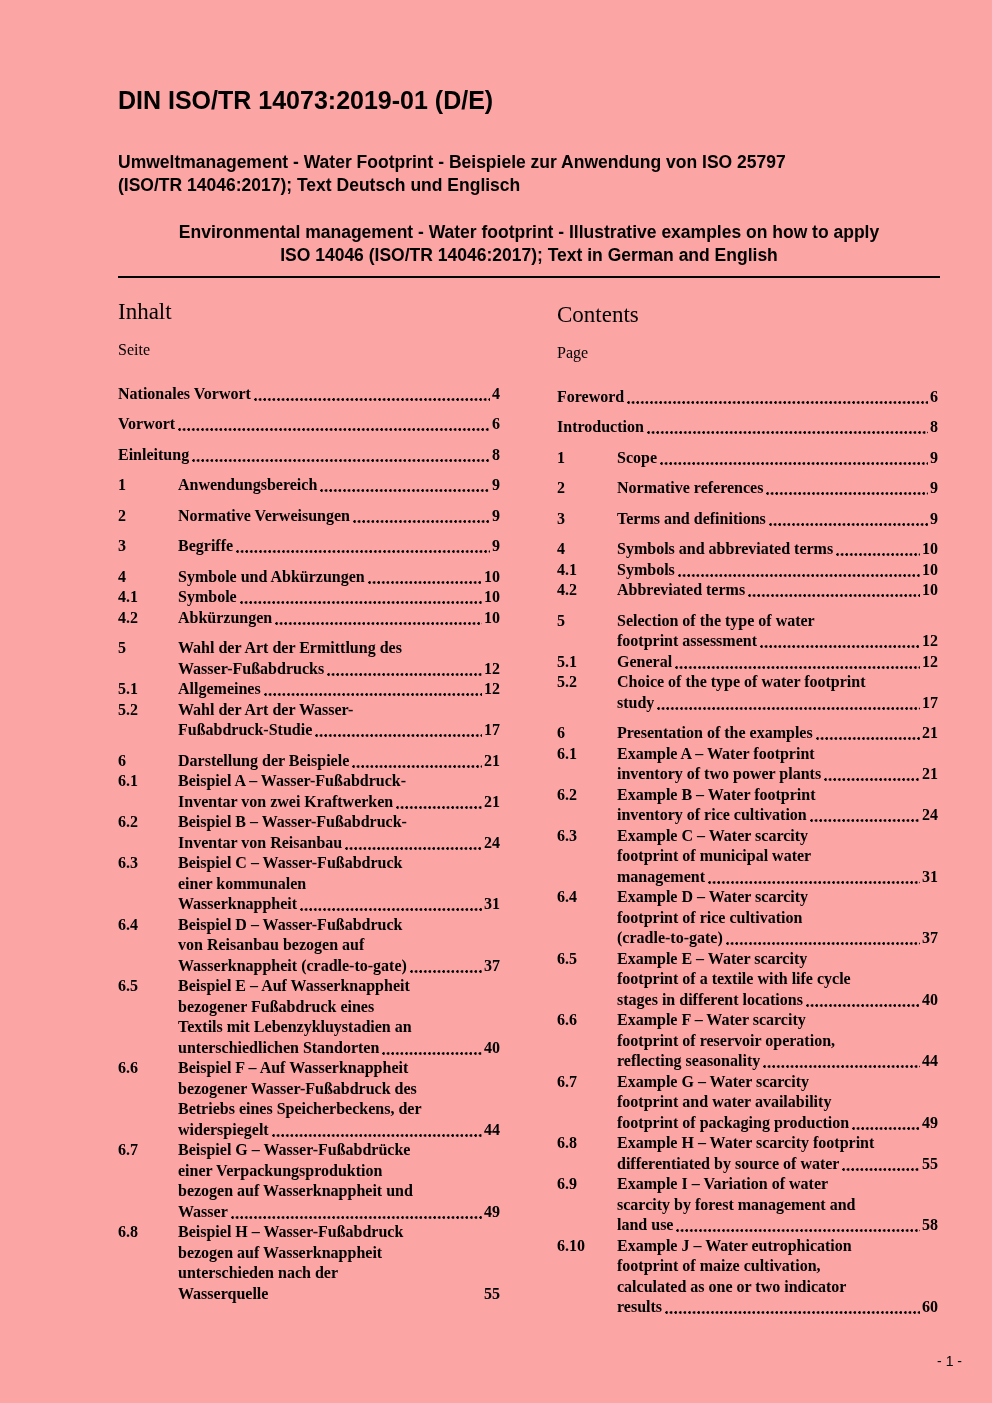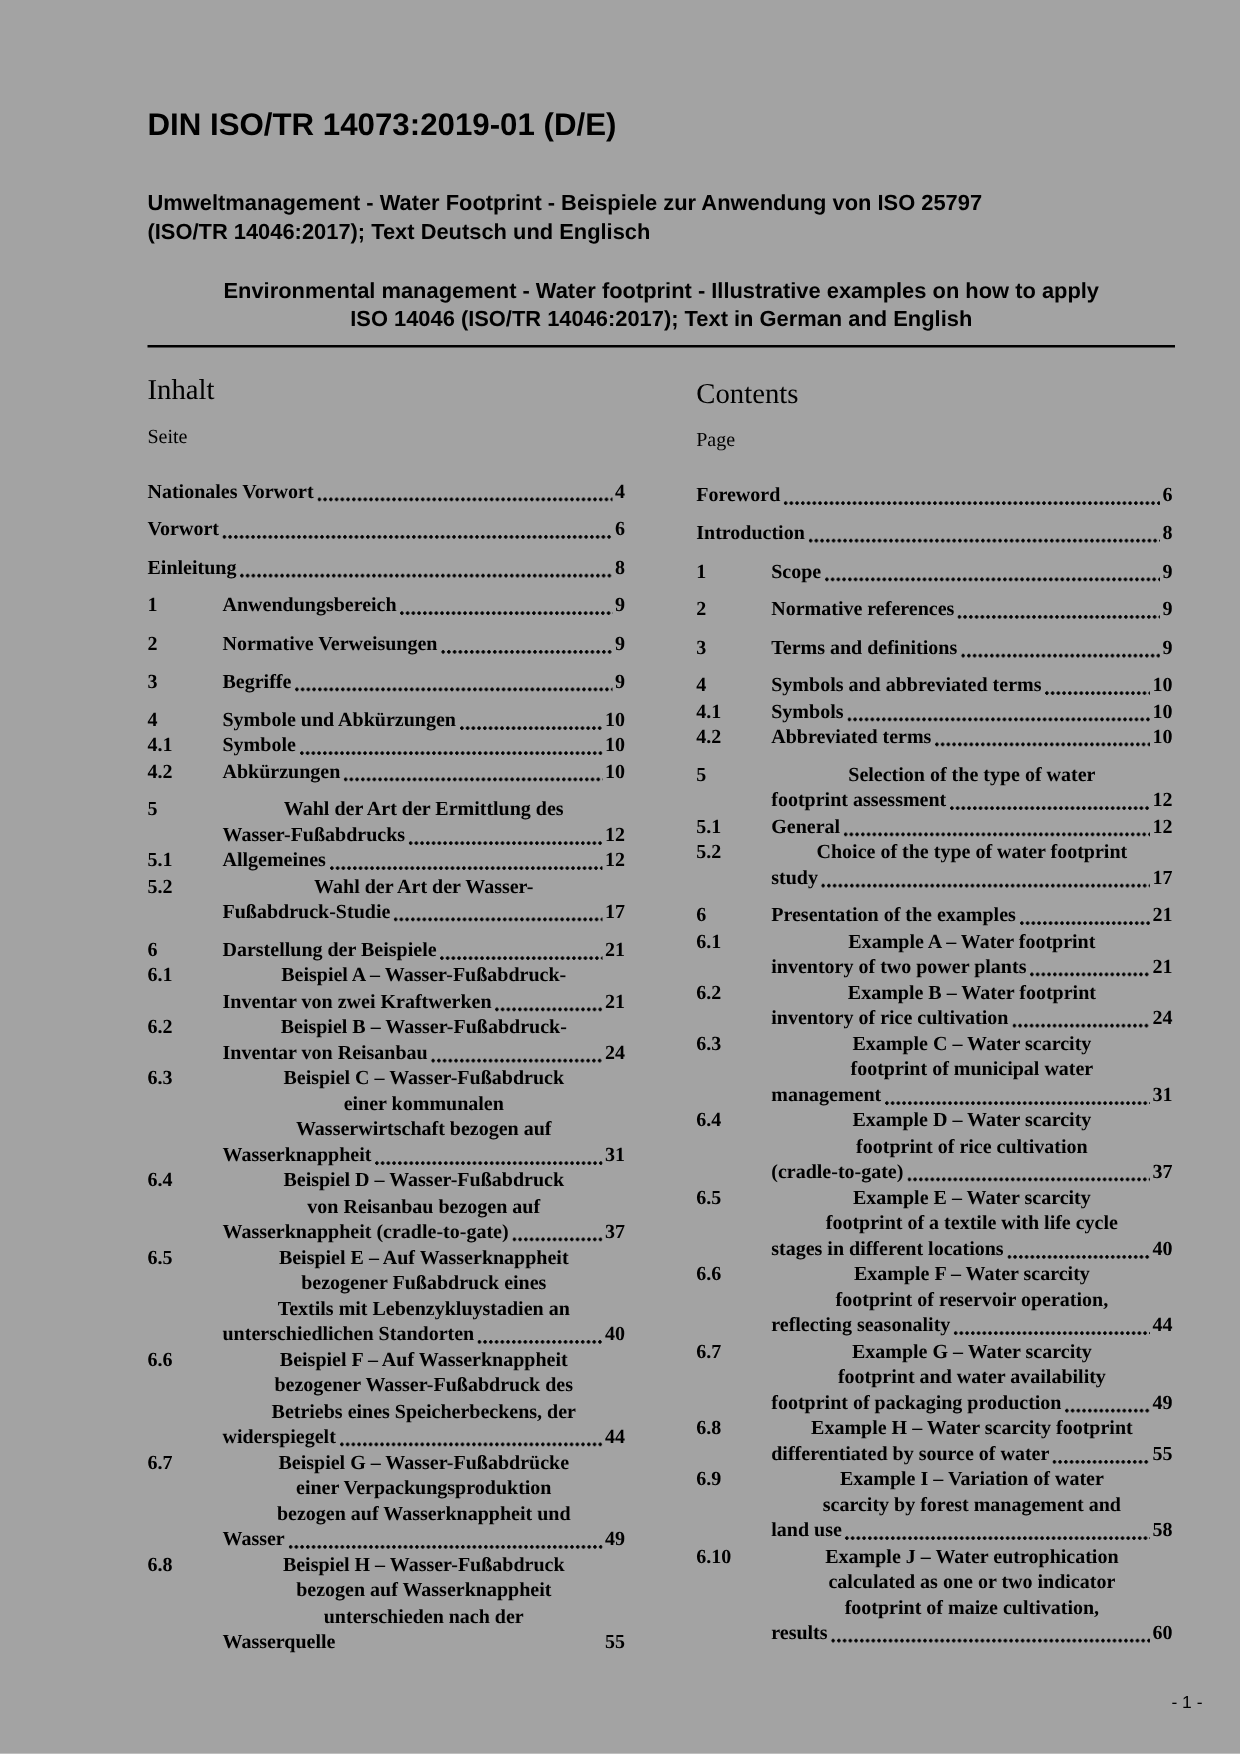--- a/index.html
+++ b/index.html
@@ -2,21 +2,21 @@
 <html><head>
 <meta charset="utf-8">
 <style>
   * { margin: 0; padding: 0; box-sizing: border-box; }
   html, body { background: #e8e8e8; }
   .page {
     position: relative;
     width: 992px;
     height: 1403px;
     margin: 0 auto;
-    background: #a3a3a3;
+    background: #fca5a5;
     color: #000000;
     font-family: "Liberation Serif", serif;
     overflow: hidden;
   }
   .content { padding: 86px 52px 0 118px; }
 
   .doc-title {
     font-family: "Liberation Sans", sans-serif;
     font-weight: bold;
     font-size: 25px;
@@ -42,21 +42,21 @@
   .toc-list { margin-top: 24px; }
 
   .toc-entry {
     display: flex;
     font-weight: bold;
     font-size: 16px;
     line-height: 20.5px;
   }
   .toc-entry.gap { margin-top: 10px; }
   .toc-num { width: 60px; flex: none; }
-  .toc-body { flex: 1; min-width: 0; text-align: center; }
+  .toc-body { flex: 1; min-width: 0; }
   .toc-lastline { display: flex; align-items: baseline; }
   .toc-text { flex: none; }
   .toc-dots {
     flex: 1 1 auto;
     min-width: 8px;
     align-self: flex-end;
     height: 3px;
     margin: 0 2px 3.5px 3px;
     background-image: radial-gradient(circle at 1.5px 1.5px, #000 1.15px, transparent 1.5px);
     background-size: 4.6px 3px;
@@ -244,21 +244,20 @@
                   <span class="toc-dots"></span>
                   <span class="toc-page">24</span>
                 </div>
               </div>
             </div>
             <div class="toc-entry">
               <span class="toc-num">6.3</span>
               <div class="toc-body">
                 <div class="toc-wrapline">Beispiel C – Wasser-Fußabdruck</div>
                 <div class="toc-wrapline">einer kommunalen</div>
-                <div class="toc-wrapline">Wasserwirtschaft bezogen auf</div>
                 <div class="toc-lastline">
                   <span class="toc-text">Wasserknappheit</span>
                   <span class="toc-dots"></span>
                   <span class="toc-page">31</span>
                 </div>
               </div>
             </div>
             <div class="toc-entry">
               <span class="toc-num">6.4</span>
               <div class="toc-body">
@@ -552,22 +551,22 @@
                   <span class="toc-text">land use</span>
                   <span class="toc-dots"></span>
                   <span class="toc-page">58</span>
                 </div>
               </div>
             </div>
             <div class="toc-entry">
               <span class="toc-num">6.10</span>
               <div class="toc-body">
                 <div class="toc-wrapline">Example J – Water eutrophication</div>
+                <div class="toc-wrapline">footprint of maize cultivation,</div>
                 <div class="toc-wrapline">calculated as one or two indicator</div>
-                <div class="toc-wrapline">footprint of maize cultivation,</div>
                 <div class="toc-lastline">
                   <span class="toc-text">results</span>
                   <span class="toc-dots"></span>
                   <span class="toc-page">60</span>
                 </div>
               </div>
             </div>
           </div>
       </div>
 

